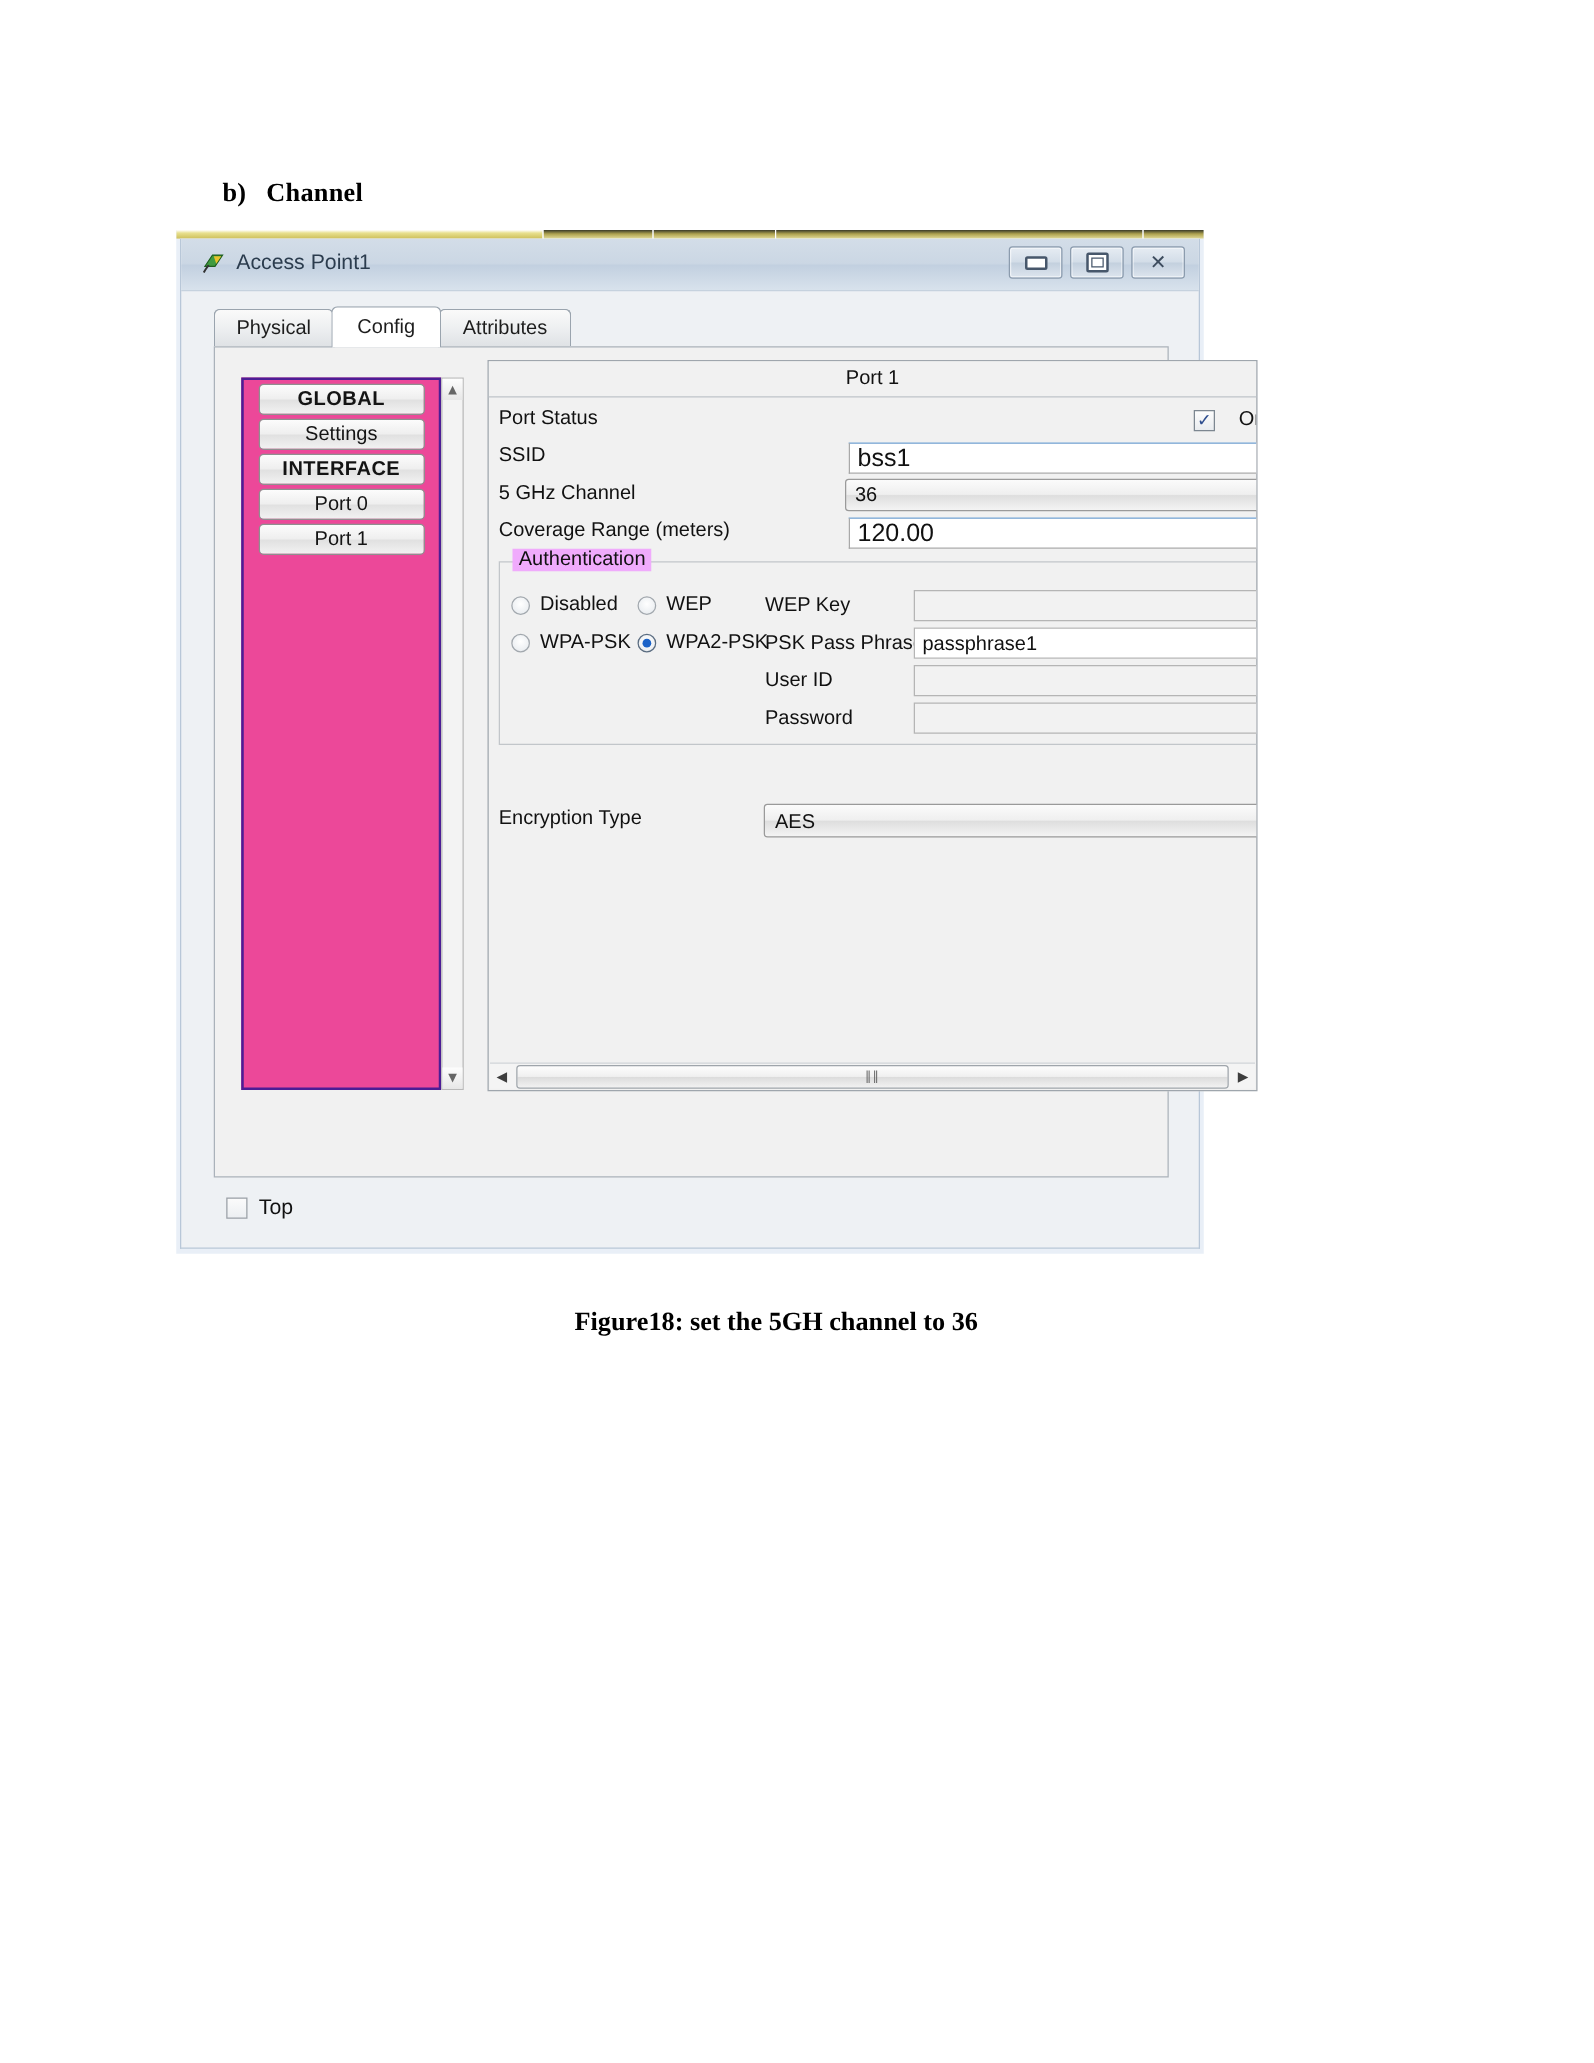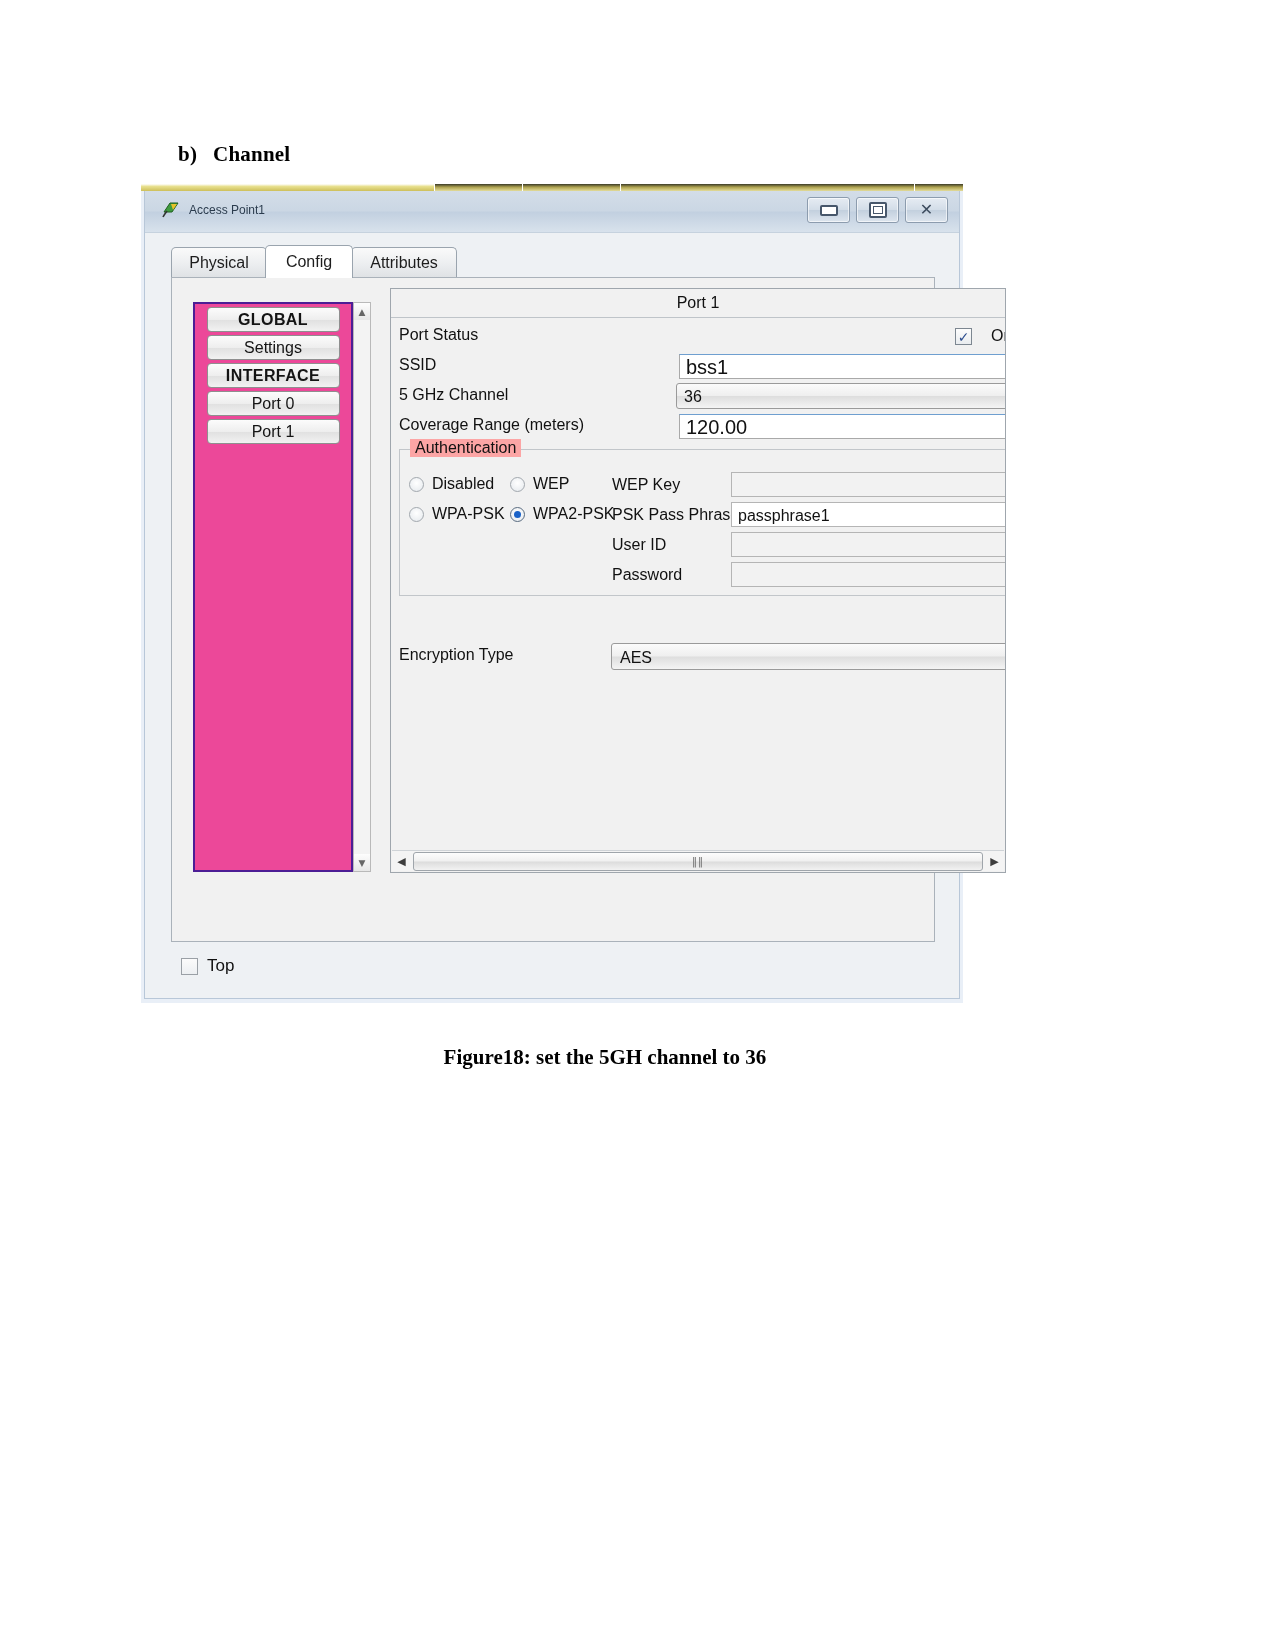--- a/index.html
+++ b/index.html
@@ -23,21 +23,21 @@
     font-family: "Liberation Serif", serif;
     font-weight: bold;
     font-size: 21px;
     color: #000;
     letter-spacing: 0.2px;
   }
   .doc-heading .marker { margin-right: 16px; }
 
   .doc-caption {
     position: absolute;
-    left: 0;
+    left: 16px;
     top: 1045px;
     width: 1210px;
     text-align: center;
     font-family: "Liberation Serif", serif;
     font-weight: bold;
     font-size: 21px;
     color: #000;
   }
 
   
@@ -97,21 +97,21 @@
     left: 16px; top: 9px;
     display: flex;
     align-items: center;
     gap: 9px;
   }
   .app-icon {
     width: 19px; height: 19px;
     position: relative;
   }
   .title-text {
-    font-size: 12px;
+    font-size: 17px;
     color: #2b3c4e;
     font-family: "Liberation Sans", sans-serif;
   }
   .win-buttons {
     position: absolute;
     right: 11px;
     top: 6px;
     display: flex;
     gap: 6px;
   }
@@ -352,21 +352,21 @@
     right: -40px;
     height: 147px;
     border: 1px solid #c2c6ca;
     border-top: 1px solid #c2c6ca;
     box-sizing: border-box;
   }
   .auth-legend {
     position: absolute;
     left: 10px;
     top: -11px;
-    background: #fca5a5;
+    background: #f0abfc;
     padding: 0 5px;
     font-size: 16px;
     color: #111;
   }
   .radio {
     position: absolute;
     width: 15px; height: 15px;
     border-radius: 50%;
     border: 1px solid #a2a8ae;
     background: radial-gradient(circle at 50% 40%, #ffffff 0%, #eceff2 70%, #dfe3e7 100%);

